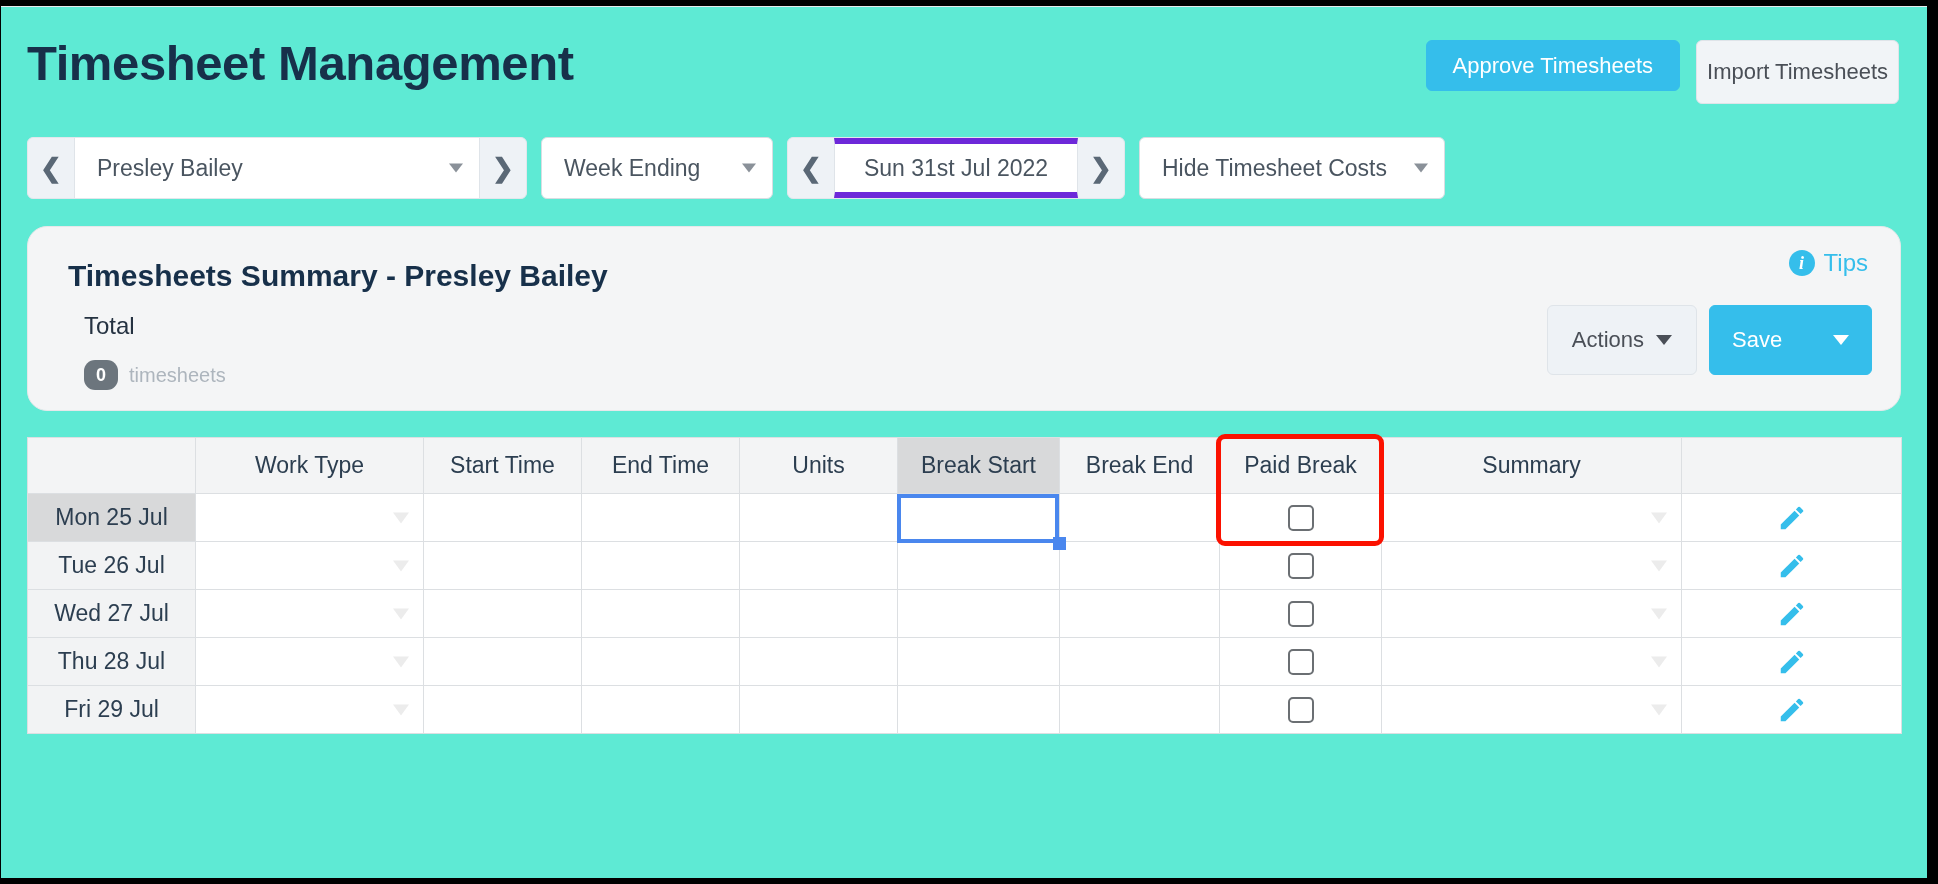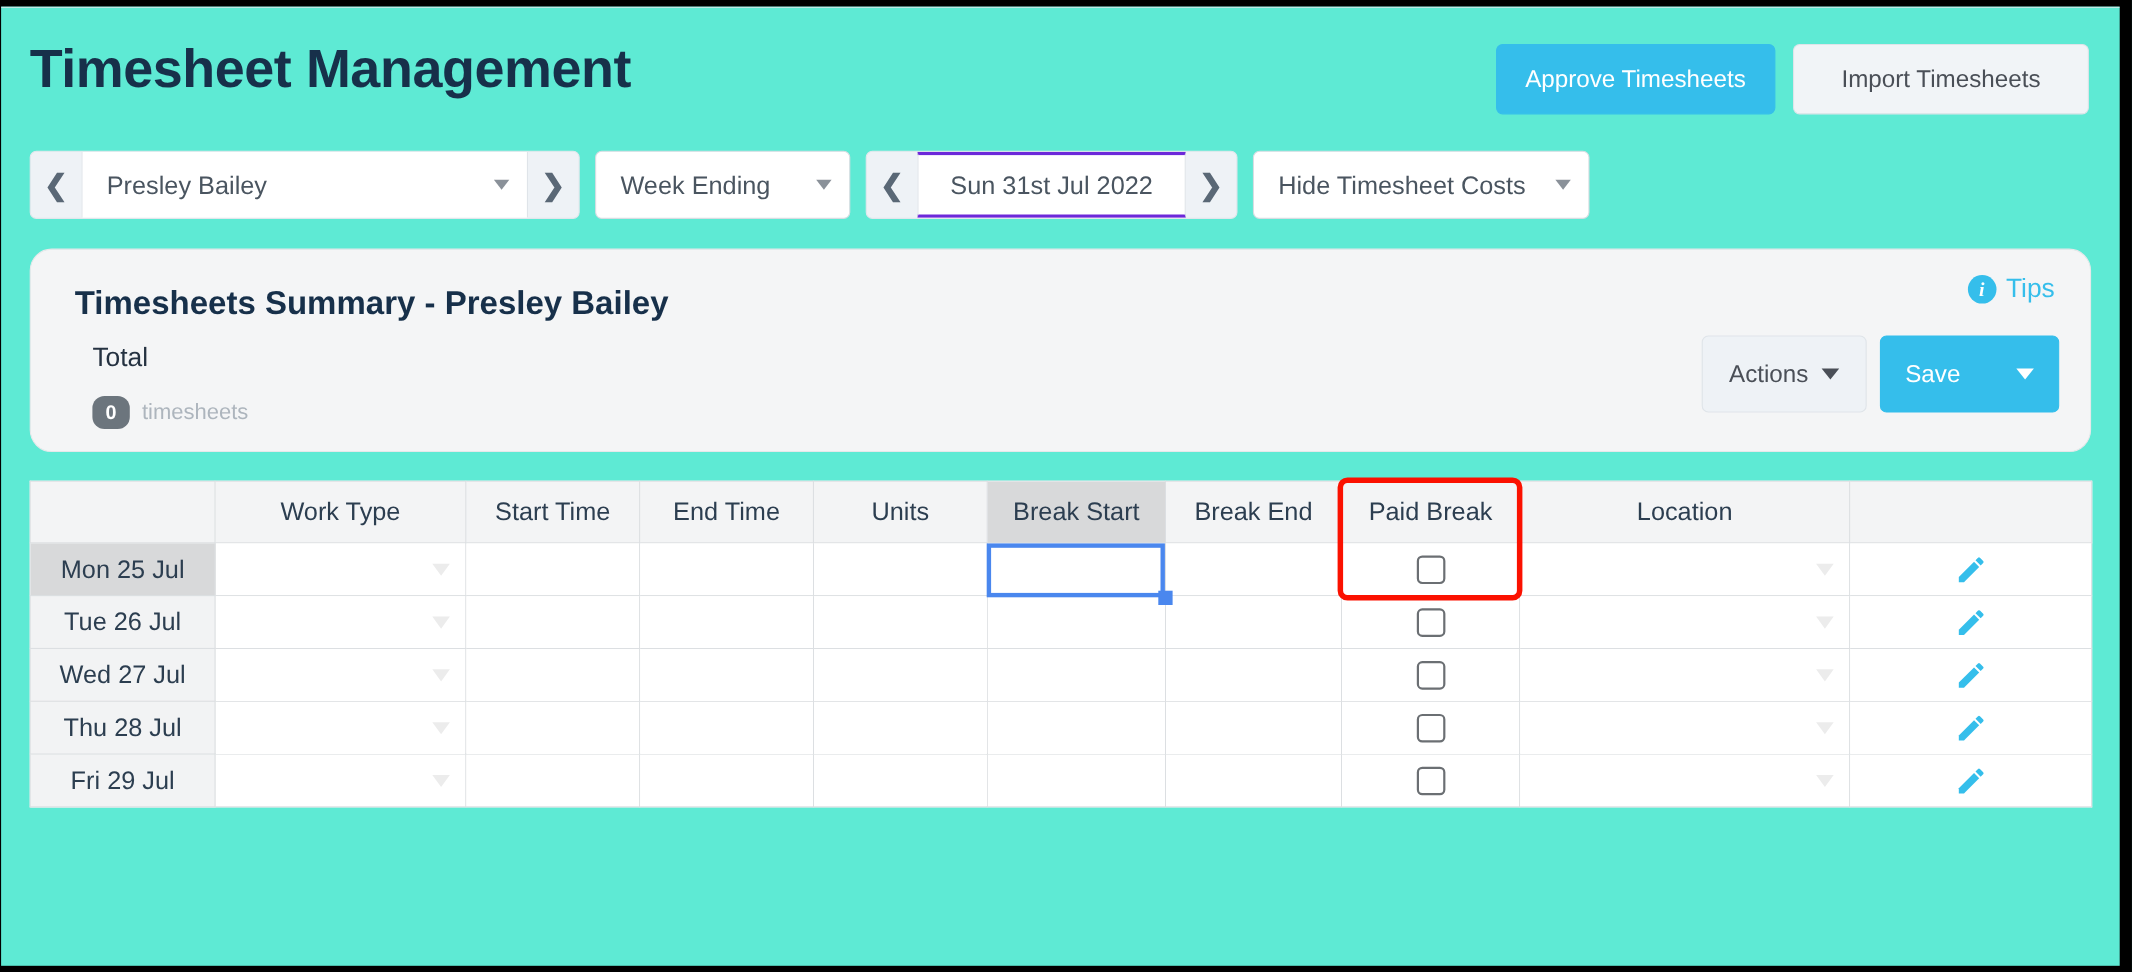--- a/index.html
+++ b/index.html
@@ -44,29 +44,29 @@
     font-size: 22px;
     display: flex;
     align-items: center;
     justify-content: center;
     cursor: pointer;
     white-space: nowrap;
   }
   .btn-primary {
     background: #35beeb;
     color: #ffffff;
-    height: 64px;
+    height: 51px;
     padding: 0 26px;
     border: 1px solid #35beeb;
   }
   .btn-secondary {
     background: #f1f4f7;
     color: #4a4f57;
     height: 64px;
-    padding: 0 43px;
+    padding: 0 10px;
     border: 1px solid #dfe4e9;
   }
 
   
   .filter-bar {
     position: relative;
     height: 88px;
     padding: 0 26px;
     display: flex;
     align-items: center;
@@ -99,21 +99,21 @@
     display: flex;
     align-items: center;
     position: relative;
     font-size: 23px;
     color: #4a5560;
   }
   .field-user { width: 406px; padding-left: 22px; }
   .field-date {
     width: 244px;
     justify-content: center;
-    border: 3px solid #6d28d9;
+    border: 6px solid #6d28d9;
     color: #2c3e50;
   }
   .caret {
     position: absolute;
     right: 16px;
     top: 50%;
     transform: translateY(-50%);
     width: 0; height: 0;
     border-left: 7px solid transparent;
     border-right: 7px solid transparent;
@@ -390,21 +390,21 @@
       <thead>
         <tr id="grid-head-row">
             <th class="blank-col"><span></span></th>
             <th><span>Work Type</span></th>
             <th><span>Start Time</span></th>
             <th><span>End Time</span></th>
             <th><span>Units</span></th>
             <th class="sel-col"><span>Break Start</span></th>
             <th><span>Break End</span></th>
             <th><span>Paid Break</span></th>
-            <th><span>Location</span></th>
+            <th><span>Summary</span></th>
             <th class="blank-col"><span></span></th>
           </tr>
       </thead>
       <tbody id="grid-body">
           <tr>
             <td class="day-cell active">Mon 25 Jul</td>
             <td class="data-cell">
               <span class="cell-caret"></span>
             </td>
             <td class="data-cell"></td>

